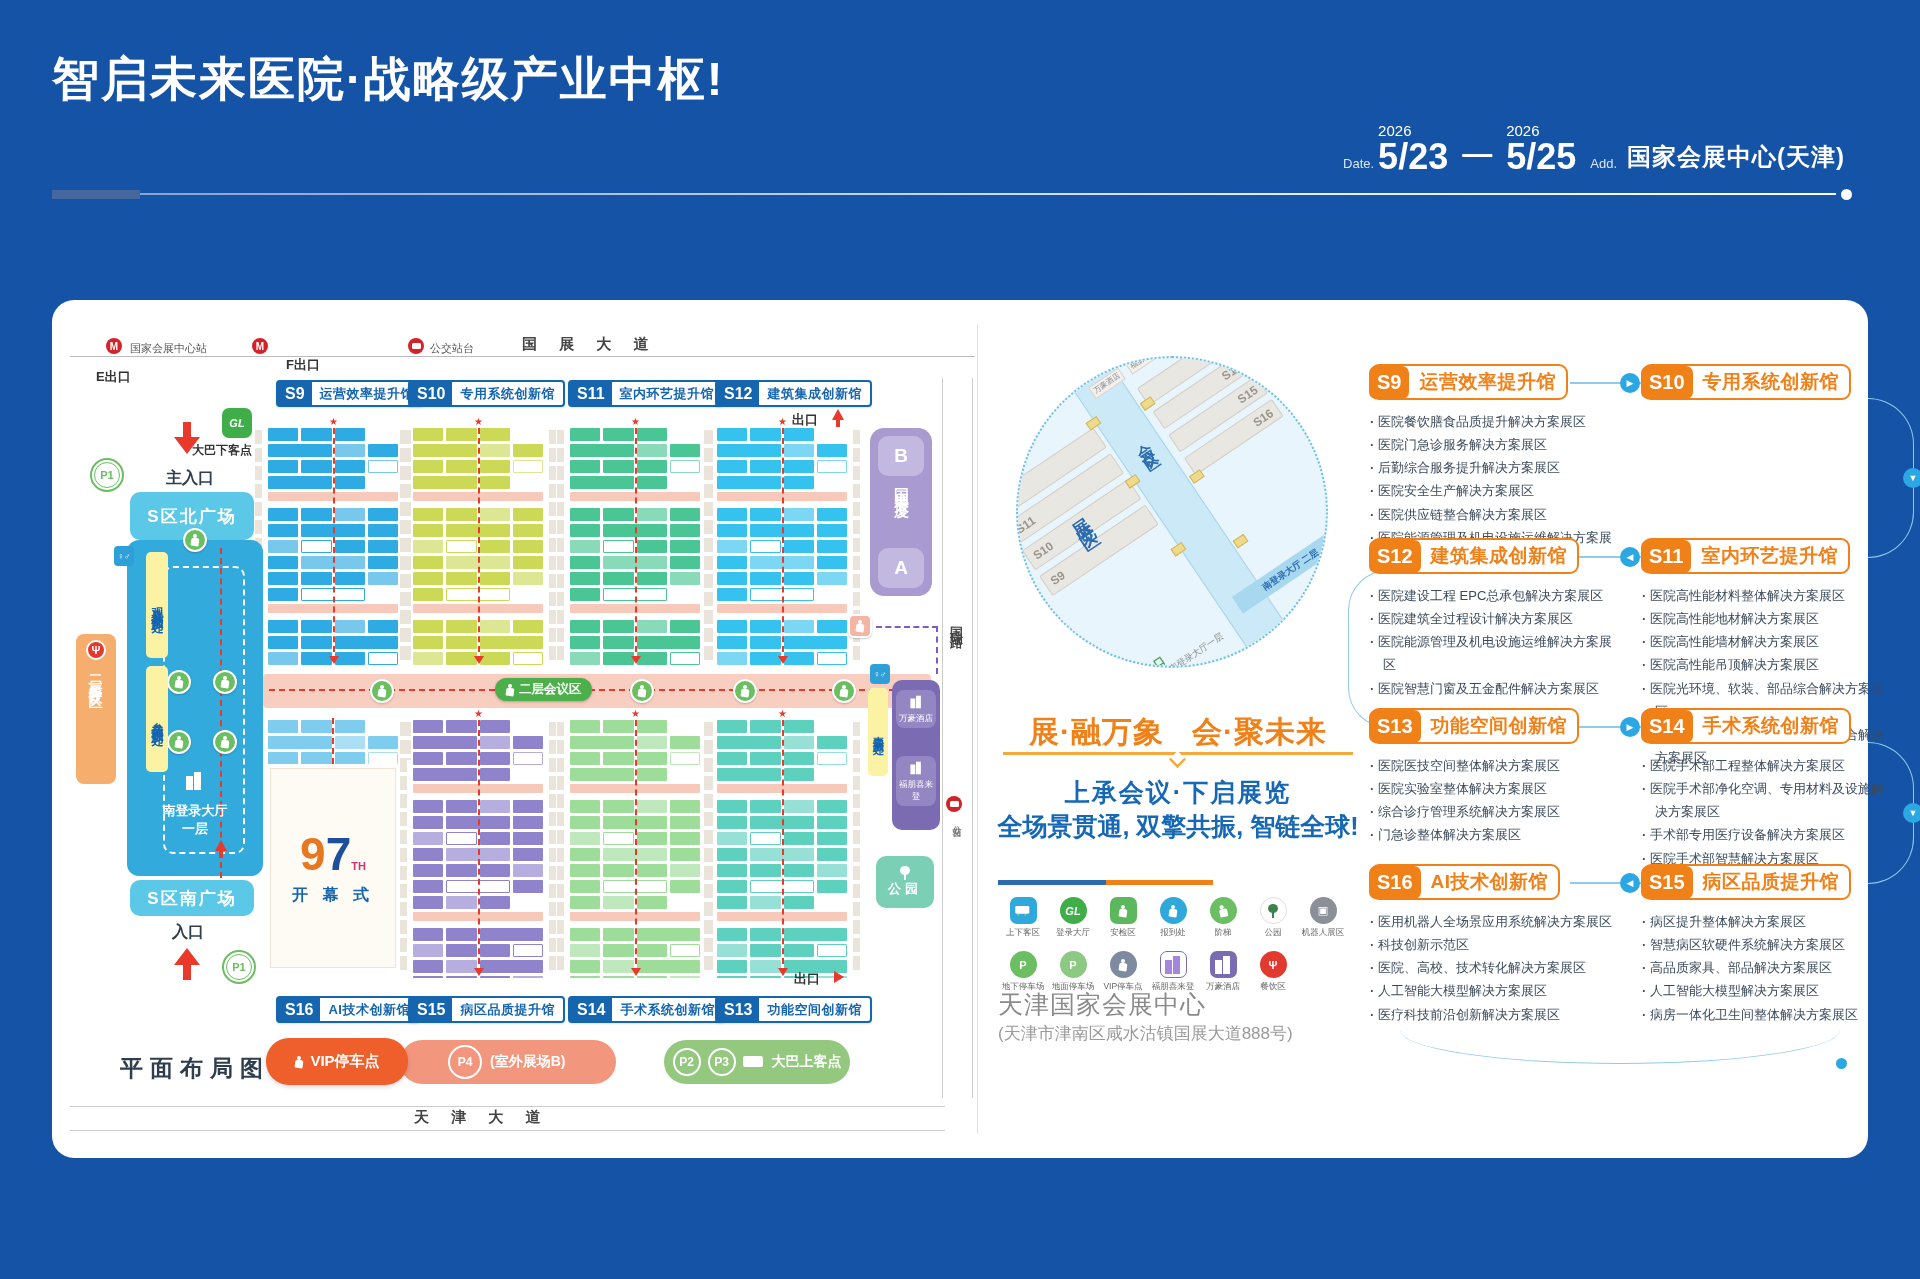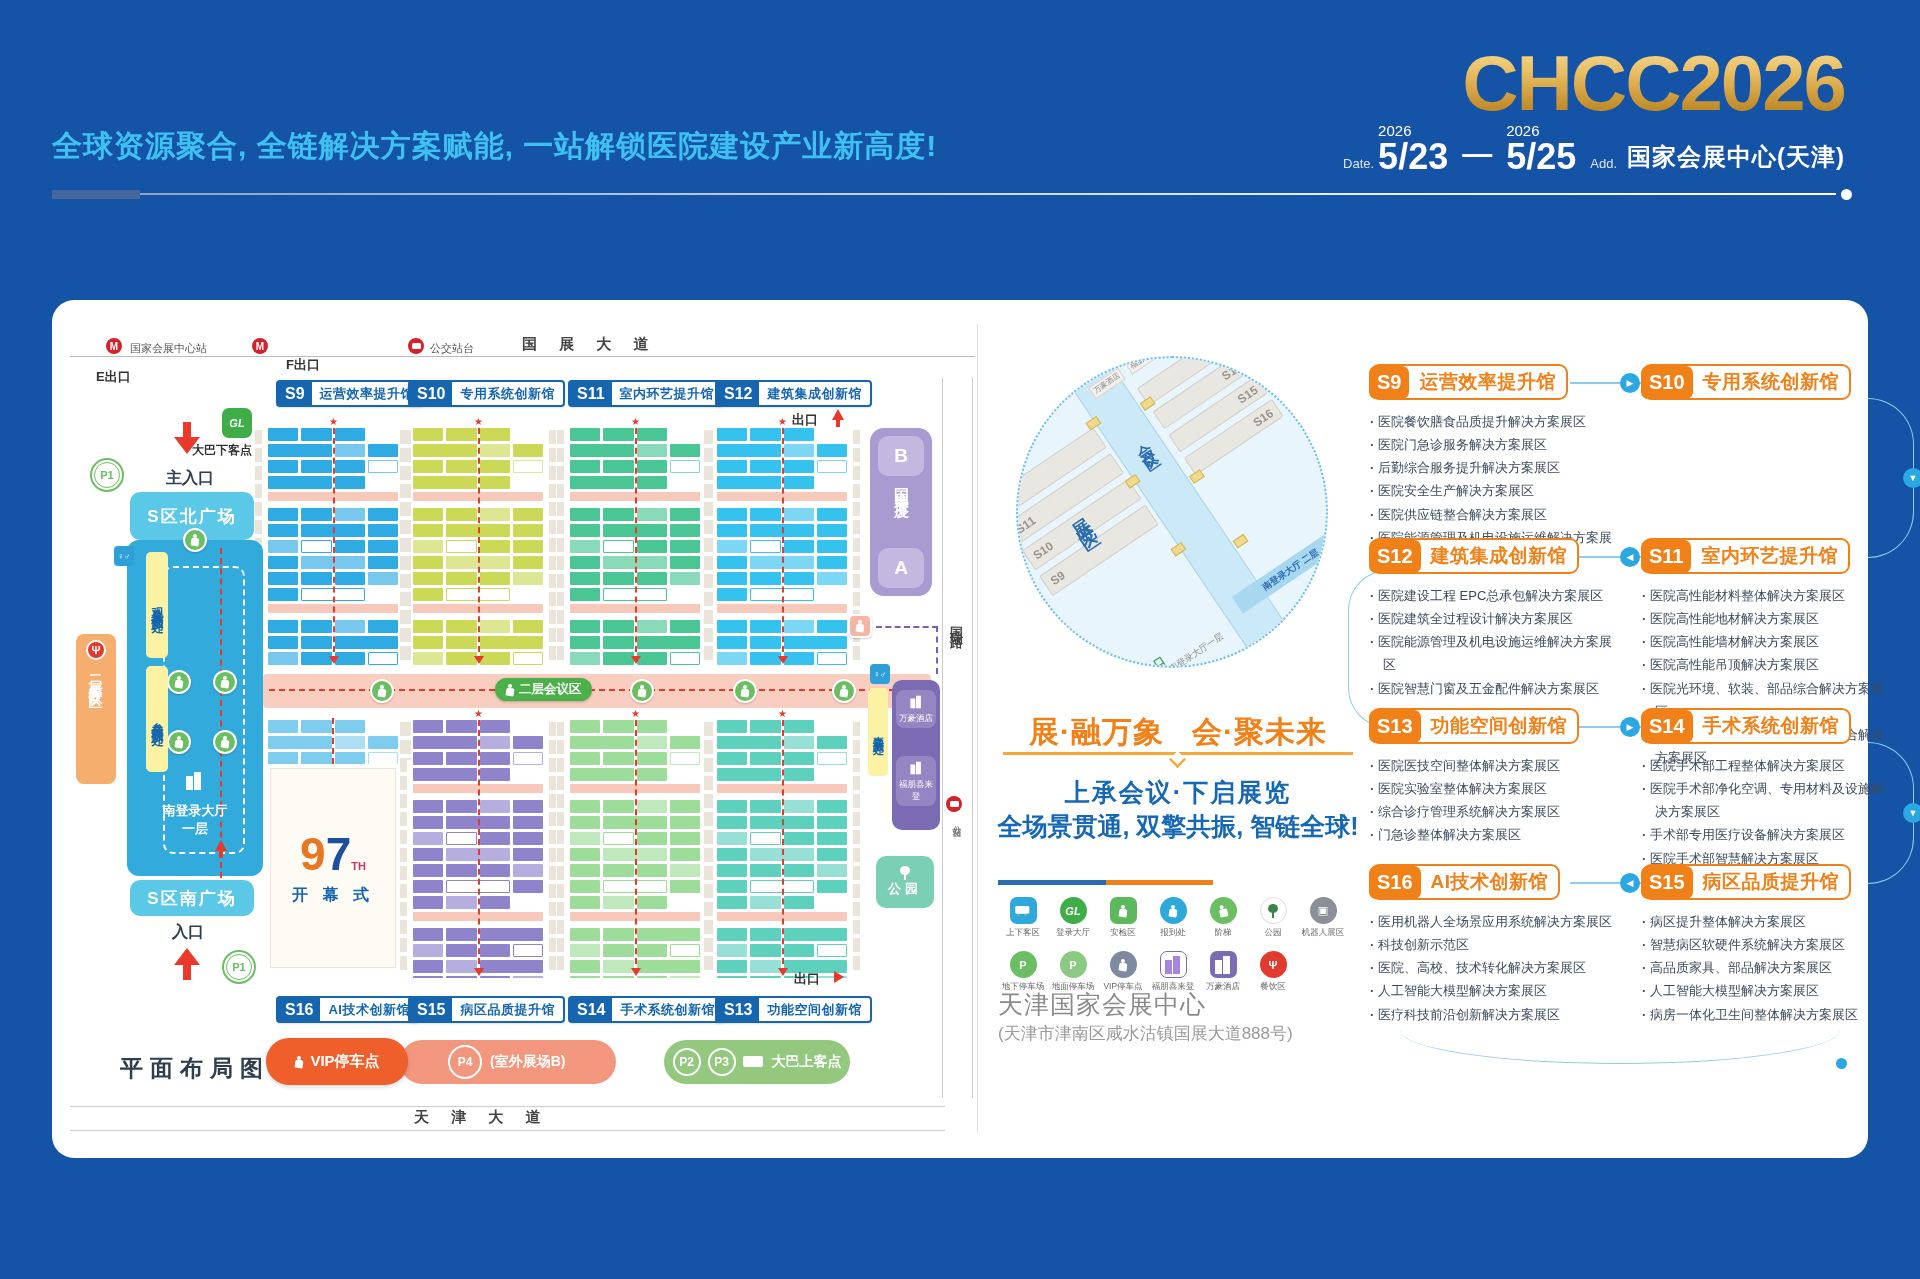--- a/index.html
+++ b/index.html
@@ -196,22 +196,21 @@
   .arc-b { border:none; border-bottom:1.6px solid #8fcbea; border-radius:0 0 50% 50%/0 0 100% 100%; height:34px; }
   .dotend { position:absolute; width:11px; height:11px; border-radius:50%; background:#2ba7e3; }
 
   .wlabel { color:#fff; font-weight:800; }
 </style>
 </head>
 <body>
 
 <div class="page">
 
-  <div class="hd-sub">全球资源聚合, 全链解决方案赋能, 一站解锁医院建设产业新高度!</div>
-  <div class="logo">CHCC2026</div>
+  <div class="hd-title">智启未来医院·战略级产业中枢!</div>
   <div class="daterow">
     <span class="lbl">Date.</span>
     <span class="dcol">
         <span class="yr">2026</span>
       <span class="dd">5/23</span>
       </span>
     <span class="dsep">—</span>
     <span class="dcol">
         <span class="yr">2026</span>
       <span class="dd">5/25</span>

